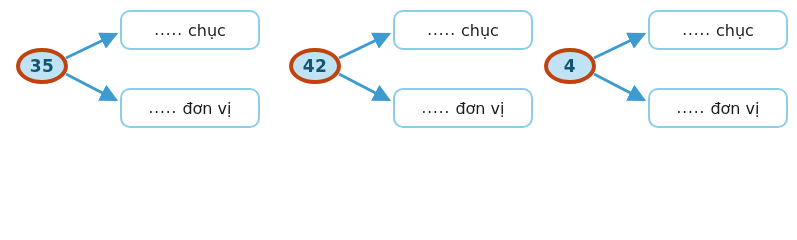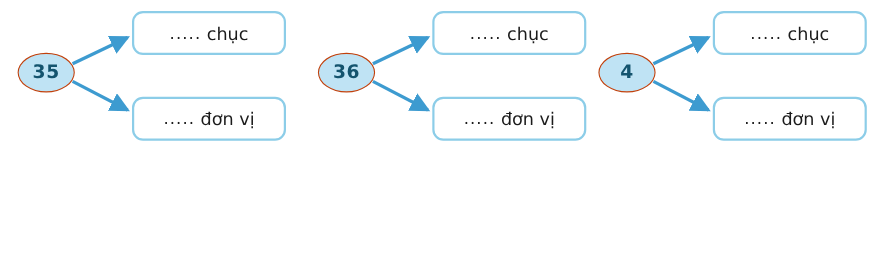--- a/index.html
+++ b/index.html
@@ -30,21 +30,21 @@
 
   
   .bubble {
     position: absolute;
     left: 14px;
     top: 48px;
     width: 52px;
     height: 36px;
     border-radius: 50%;
     background: #bfe3f4;
-    border: 1px solid #c2410c;
+    border: 4px solid #c2410c;
     color: #14546e;
     font-size: 17px;
     font-weight: 700;
     display: flex;
     align-items: center;
     justify-content: center;
     letter-spacing: 0.5px;
     box-sizing: border-box;
   }
 
@@ -114,21 +114,21 @@
   <div class="group g1">
     <svg class="arrows" viewBox="0 0 270 142">
       <defs>
         <marker id="ah1" markerWidth="7" markerHeight="7" refX="5.2" refY="3" orient="auto">
           <path d="M0,0 L6,3 L0,6 z" fill="#3d9bd0"></path>
         </marker>
       </defs>
       <line x1="64" y1="58" x2="114" y2="34" stroke="#3d9bd0" stroke-width="3" marker-end="url(#ah1)"></line>
       <line x1="64" y1="74" x2="114" y2="100" stroke="#3d9bd0" stroke-width="3" marker-end="url(#ah1)"></line>
     </svg>
-    <div class="bubble">36</div>
+    <div class="bubble">42</div>
     <div class="box top">
       <span class="dots">.....</span>
       <span>chục</span>
     </div>
     <div class="box bottom">
       <span class="dots">.....</span>
       <span>đơn vị</span>
     </div>
   </div>
 

